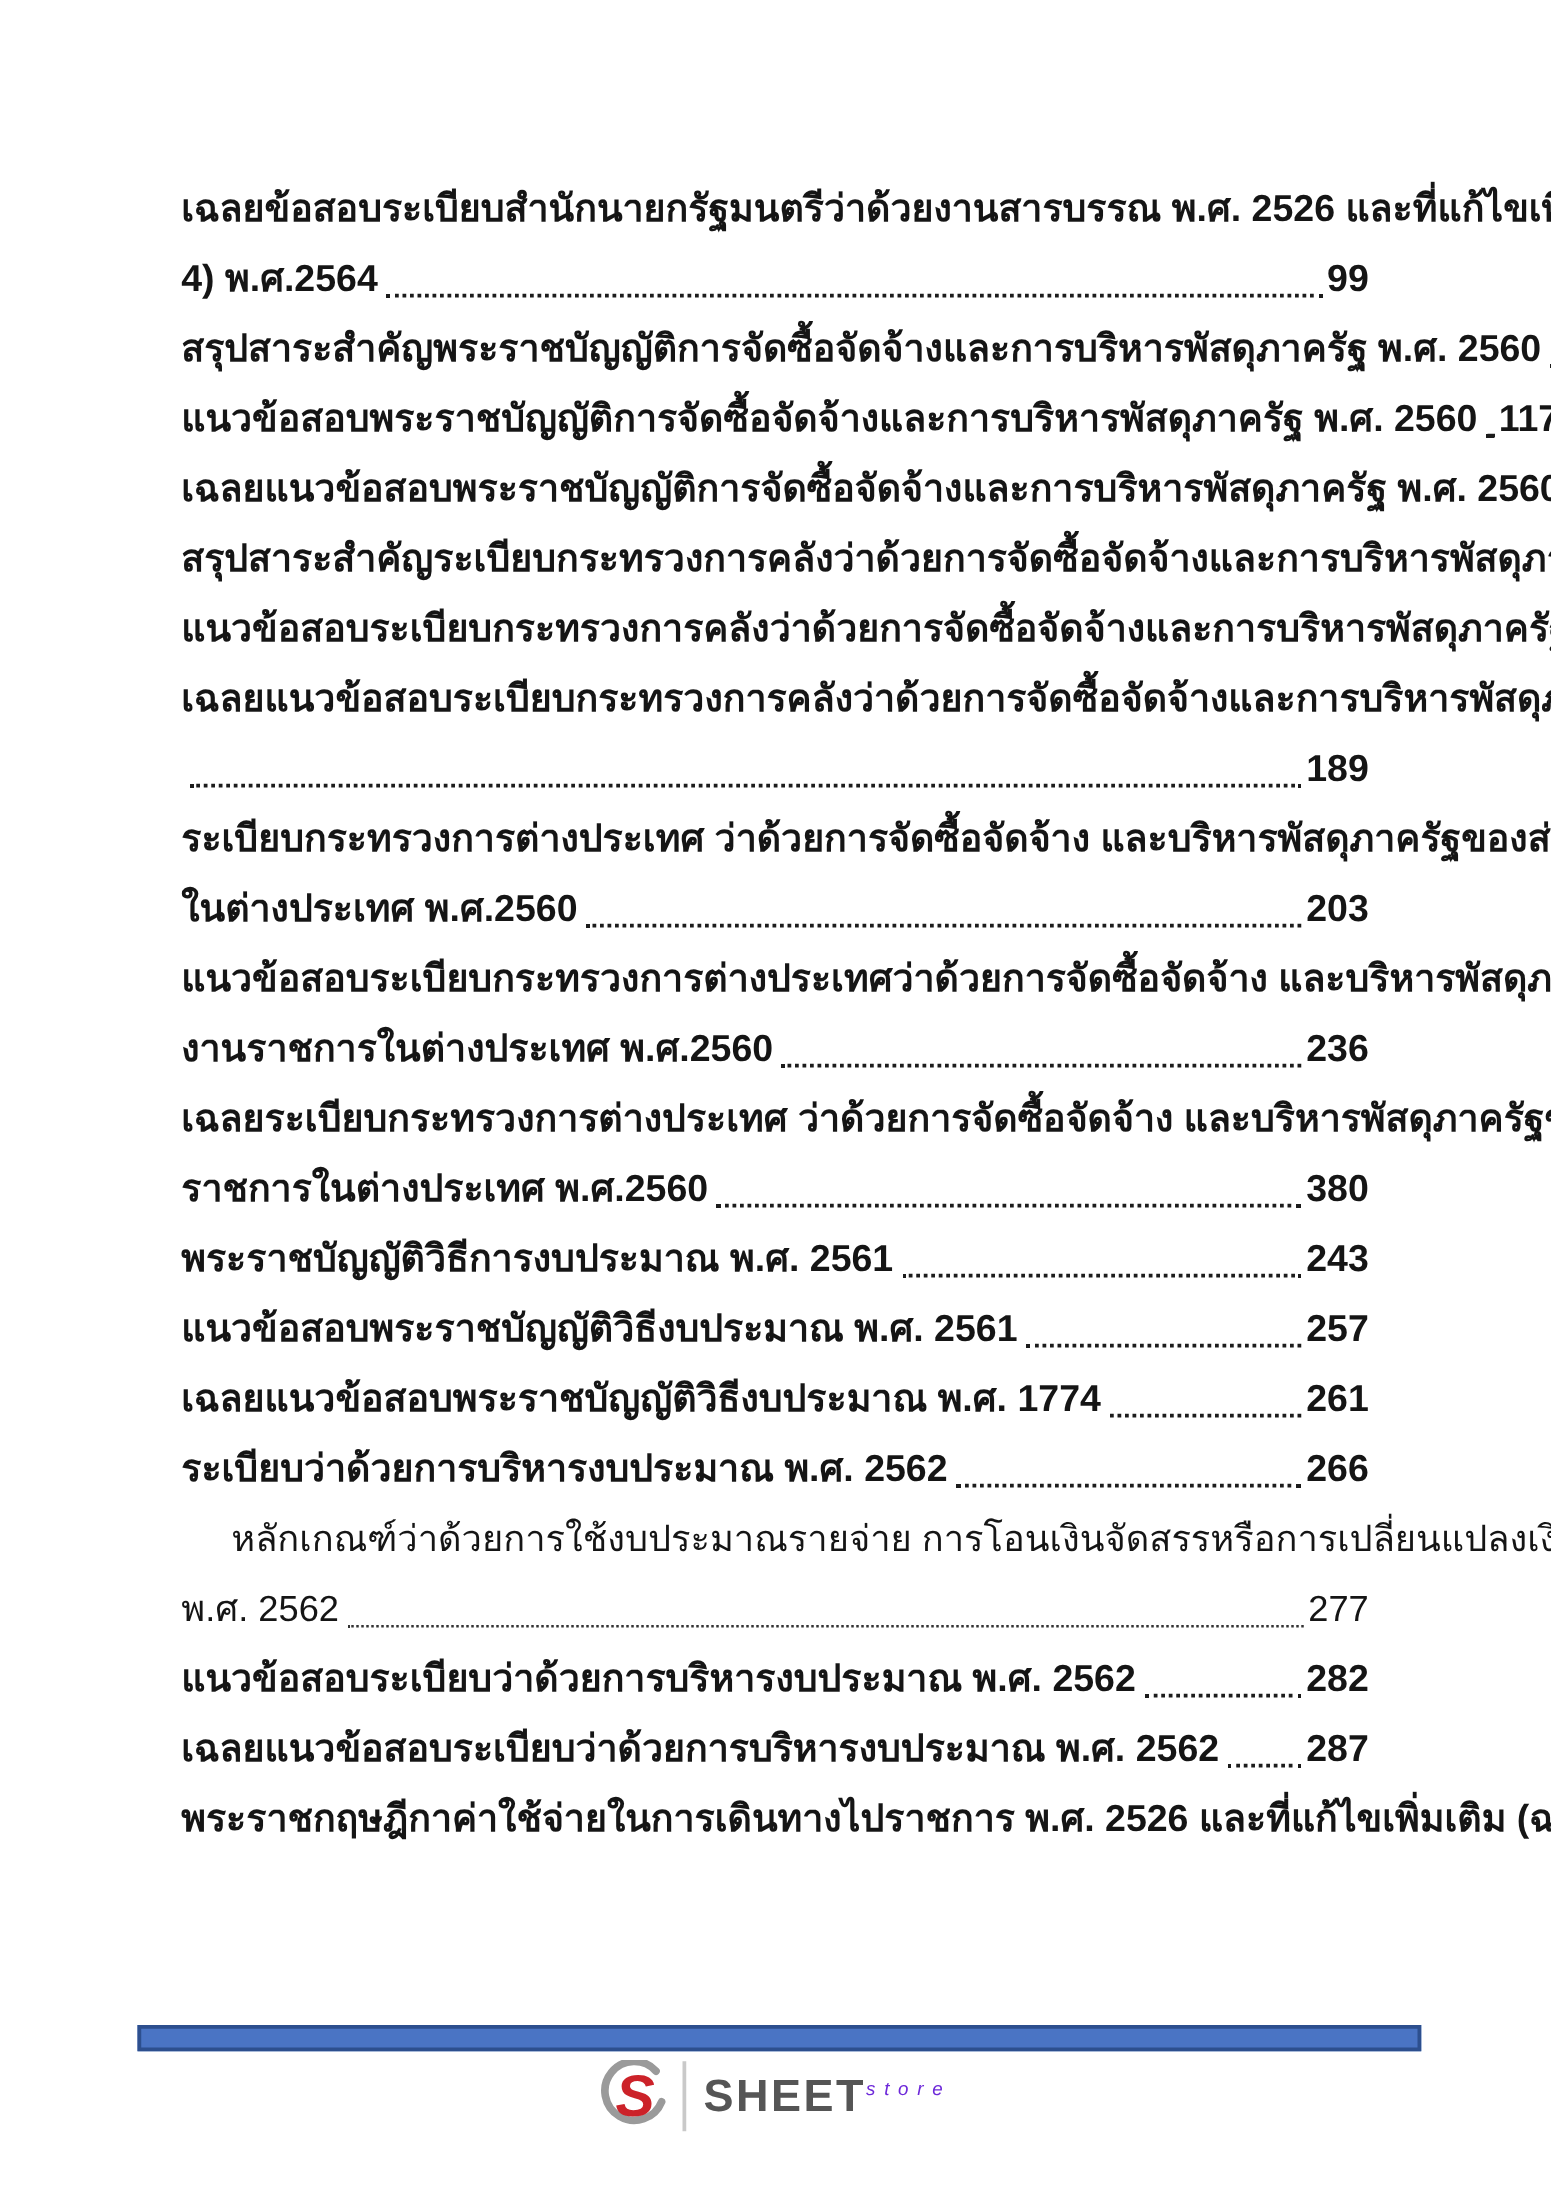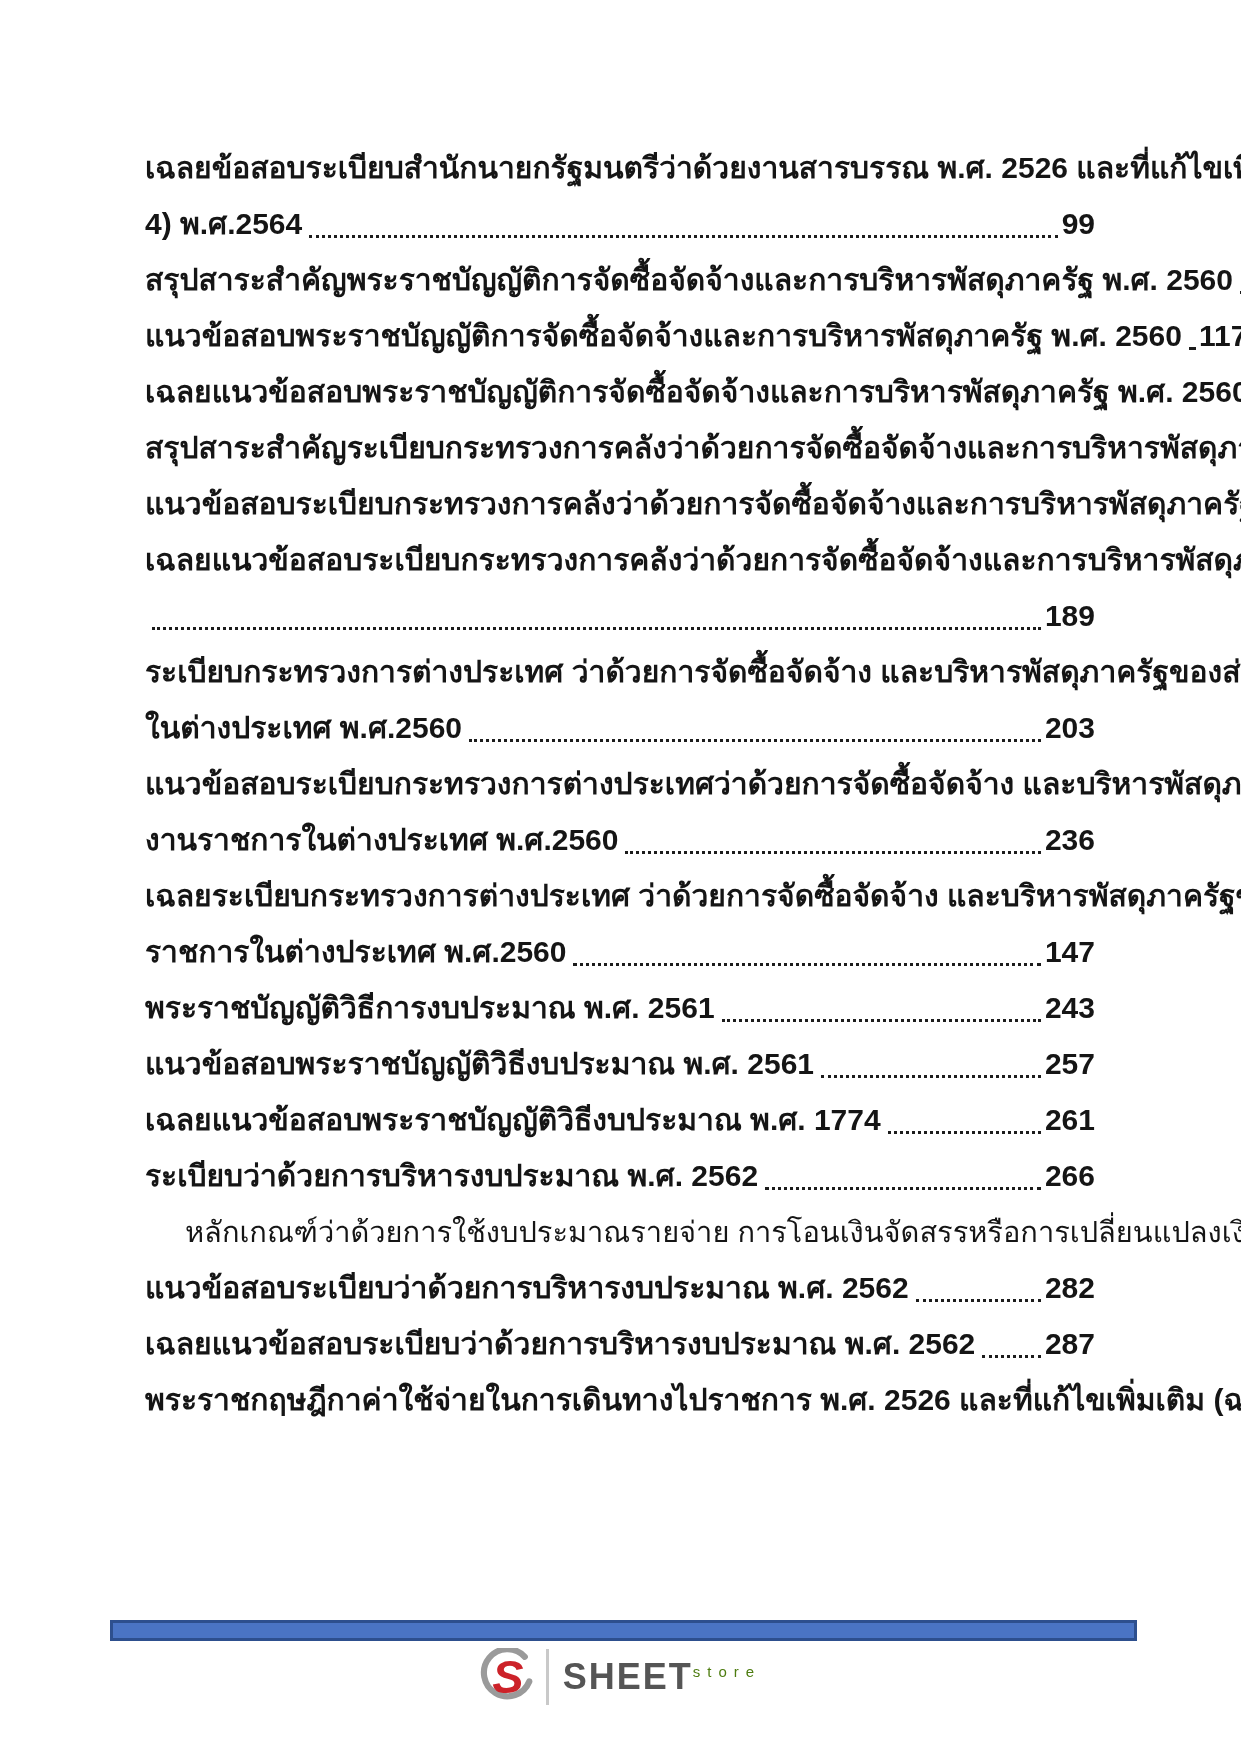--- a/index.html
+++ b/index.html
@@ -127,21 +127,21 @@
         <span class="t">งานราชการในต่างประเทศ พ.ศ.2560</span>
         <span class="dots"></span>
         <span class="pg">236</span>
       </div>
     </div>
         <div class="entry">
       <div class="line">เฉลยระเบียบกระทรวงการต่างประเทศ ว่าด้วยการจัดซื้อจัดจ้าง และบริหารพัสดุภาครัฐของส่วนงาน</div>
           <div class="line final">
         <span class="t">ราชการในต่างประเทศ พ.ศ.2560</span>
         <span class="dots"></span>
-        <span class="pg">147</span>
+        <span class="pg">380</span>
       </div>
     </div>
         <div class="entry">
       <div class="line final">
         <span class="t">พระราชบัญญัติวิธีการงบประมาณ พ.ศ. 2561</span>
         <span class="dots"></span>
         <span class="pg">243</span>
       </div>
     </div>
         <div class="entry">
@@ -160,20 +160,25 @@
     </div>
         <div class="entry">
       <div class="line final">
         <span class="t">ระเบียบว่าด้วยการบริหารงบประมาณ พ.ศ. 2562</span>
         <span class="dots"></span>
         <span class="pg">266</span>
       </div>
     </div>
         <div class="entry indent muted">
       <div class="line">หลักเกณฑ์ว่าด้วยการใช้งบประมาณรายจ่าย การโอนเงินจัดสรรหรือการเปลี่ยนแปลงเงินจัดสรร</div>
+          <div class="line final">
+        <span class="t">พ.ศ. 2562</span>
+        <span class="dots"></span>
+        <span class="pg">277</span>
+      </div>
     </div>
         <div class="entry">
       <div class="line final">
         <span class="t">แนวข้อสอบระเบียบว่าด้วยการบริหารงบประมาณ พ.ศ. 2562</span>
         <span class="dots"></span>
         <span class="pg">282</span>
       </div>
     </div>
         <div class="entry">
       <div class="line final">
@@ -191,17 +196,17 @@
   <div class="footer-divider" style="background: rgb(74, 116, 196); border-color: rgb(45, 79, 142);"></div>
 
   <div class="logo">
     <svg class="logo-mark" viewBox="0 0 100 100" xmlns="http://www.w3.org/2000/svg">
       <path d="M80,14 A42,42 0 1 0 88,58" fill="none" stroke="#9a9a9a" stroke-width="11" stroke-linecap="round"></path>
       <text x="50" y="78" text-anchor="middle" font-family="Liberation Sans, sans-serif" font-size="84" font-weight="900" font-style="italic" fill="#cc2229">S</text>
     </svg>
     <div class="logo-sep"></div>
     <div class="logo-text">
       <span class="logo-name" style="color: rgb(85, 85, 85);">SHEET</span>
-      <span class="logo-sub" style="color: #4d7c0f;">store</span>
+      <span class="logo-sub" style="color: #6d28d9; font-style: italic;">store</span>
     </div>
   </div>
 
 </div>
 
 </body></html>

